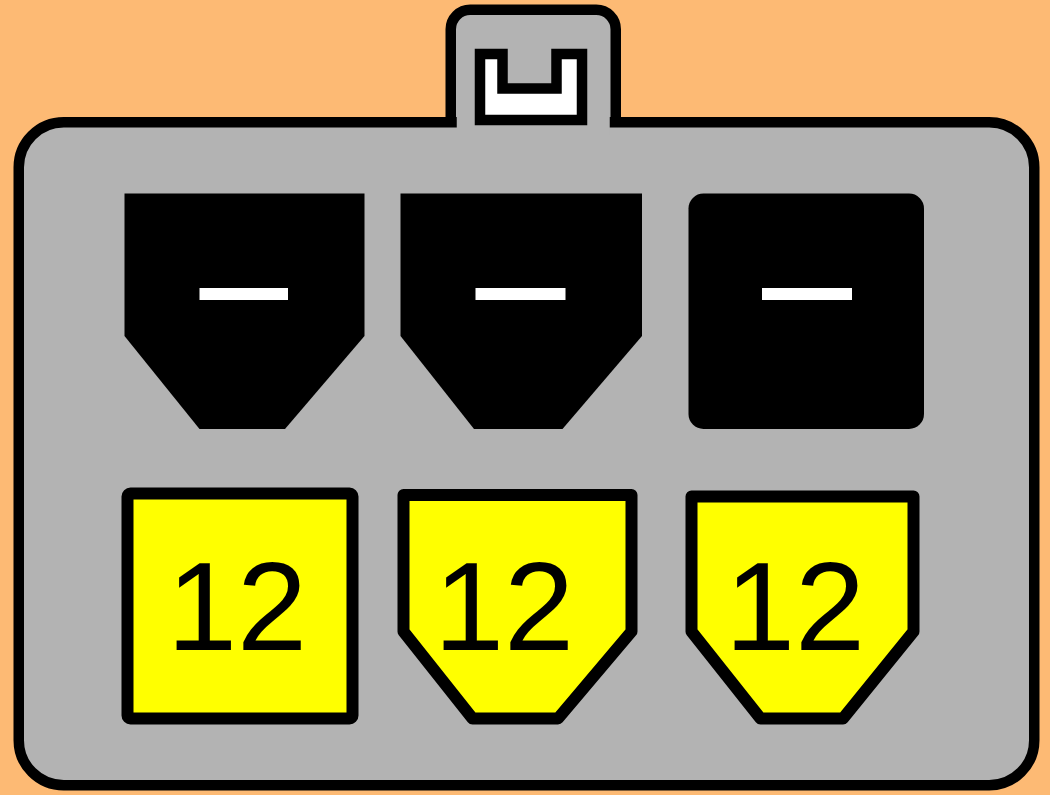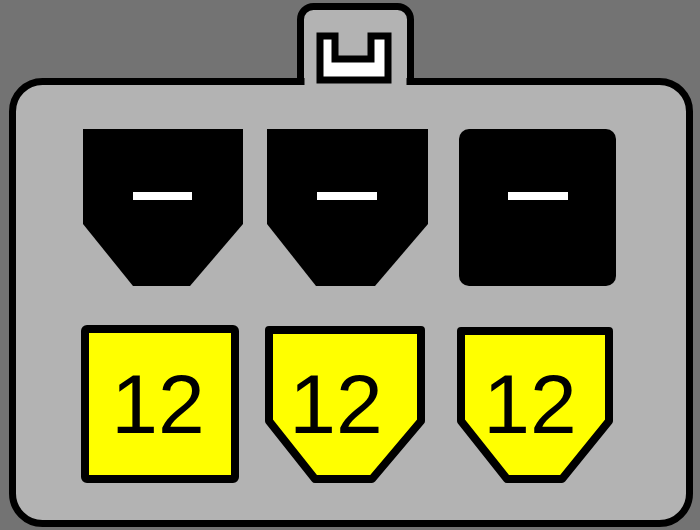--- a/index.html
+++ b/index.html
@@ -8,21 +8,21 @@
     background: #ffffff;
     width: 700px;
     height: 530px;
     overflow: hidden;
     font-family: "Liberation Sans", sans-serif;
   }
   .stage {
     position: relative;
     width: 700px;
     height: 530px;
-    background: #737373;
+    background: #fdba74;
   }
   svg.connector {
     display: block;
     width: 700px;
     height: 530px;
   }
   svg.connector text.pin-label {
     font-family: "Liberation Sans", sans-serif;
     font-size: 84px;
     text-anchor: middle;

